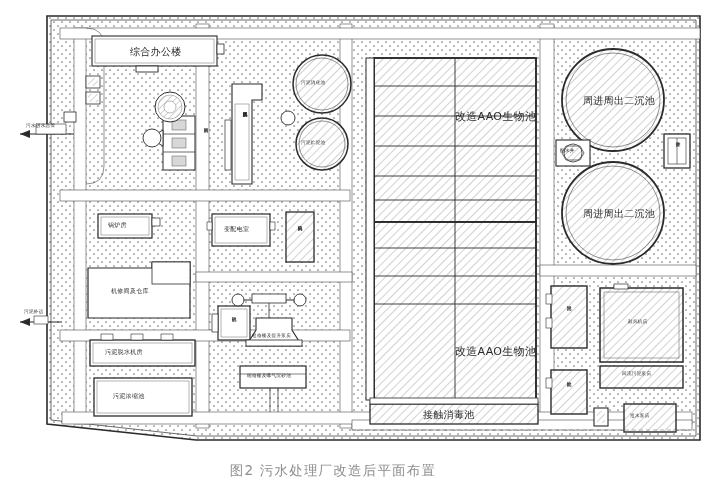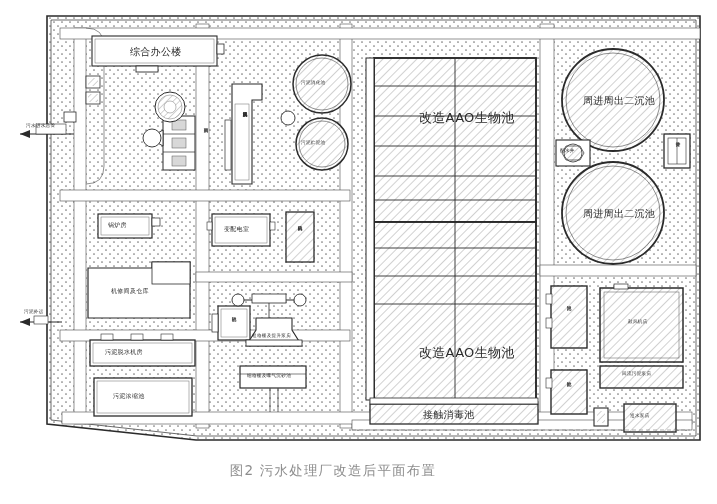--- a/index.html
+++ b/index.html
@@ -18,21 +18,21 @@
            text-align:center;font-size:13.5px;color:#8d8d8d;
            letter-spacing:1.2px;font-family:"DejaVu Sans","Liberation Sans",sans-serif;}
 
   
   .lbl{position:absolute;font-size:6px;color:#2b2b2b;white-space:nowrap;
        font-family:"DejaVu Sans","Liberation Sans",sans-serif;
        letter-spacing:.3px;line-height:1;}
   .lbl.v{writing-mode:vertical-rl;text-orientation:upright;letter-spacing:0px;}
   .lbl.b{font-size:10px;}
   .lbl.tiny{font-size:4.6px;}
-  .lbl.big{font-size:13px;}
+  .lbl.big{font-size:11px;margin-left:36px;}
 </style>
 </head>
 <body>
 
 <div id="sheet">
 
   <div id="plan">
     <svg width="717" height="455" viewBox="0 0 717 455" xmlns="http://www.w3.org/2000/svg">
       <defs>
 

